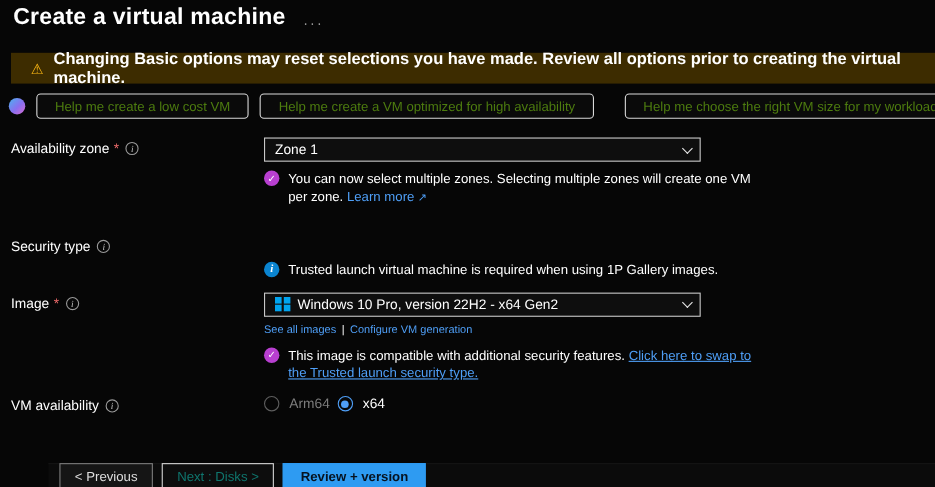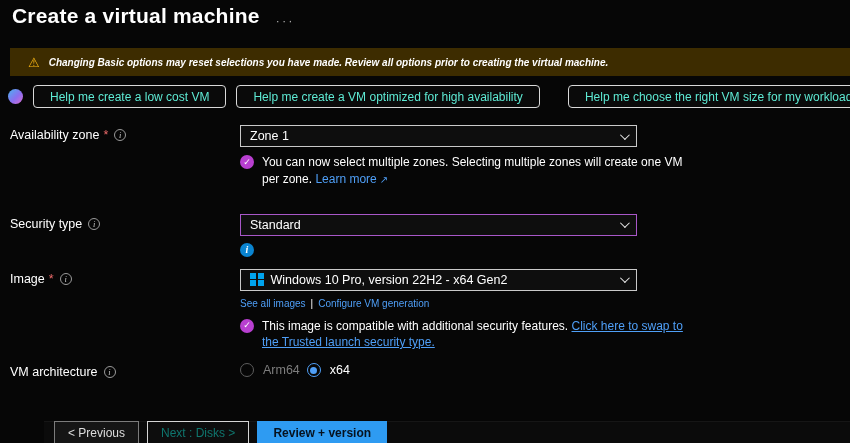--- a/index.html
+++ b/index.html
@@ -7,27 +7,27 @@
   .page { position:relative; width:850px; height:443px; background:#060606; color:#fff;
           font-family:"Liberation Sans", sans-serif; overflow:hidden; }
 
   .header { display:flex; align-items:flex-end; padding:4px 4px 0 12px; }
   .title { font-size:21px; font-weight:700; letter-spacing:.2px; }
   .dots { margin-left:16px; margin-top:7px; color:#a6a6a6; font-size:13px; letter-spacing:2px; cursor:pointer; }
 
   .warning { margin:20px 0 0 10px; background:#3d2c00; height:28px; display:flex; align-items:center;
              gap:9px; padding:0 12px 0 18px; }
   .warn-ico { color:#fdb913; font-size:13px; line-height:1; }
-  .warn-text { font-size:10px; font-weight:700; color:#fff;font-style:italic; }
+  .warn-text { font-size:15px; font-weight:700; color:#fff; }
 
   .copilot-row { display:flex; align-items:center; gap:10px; margin:9px 10px 0 8px; }
   .copilot-icon { width:15px; height:15px; border-radius:50%; flex:none;
                   background:linear-gradient(135deg,#4bb3f0 0%,#8a6ff0 55%,#d96bd0 100%); }
   .chip { height:23px; display:flex; align-items:center; border:1px solid #d9d9d9; border-radius:4px;
-          background:#0a0a0a; color:#5eead4; font-size:12px; padding:0 16px; white-space:nowrap;
+          background:#0a0a0a; color:#4d7c0f; font-size:12px; padding:0 16px; white-space:nowrap;
           cursor:pointer; font-family:inherit; }
   .chip-3 { margin-left:18px; }
 
   .form { margin-top:17px; }
   .row { display:flex; margin-left:10px; }
   .row-security { margin-top:26px; }
   .row-image { margin-top:12px; }
   .row-arch { margin-top:11px; }
   .label-col { width:230px; display:flex; align-items:center; gap:4px; font-size:12.5px;
                padding-top:3px; align-self:flex-start; }
@@ -125,31 +125,26 @@
         <span>You can now select multiple zones. Selecting multiple zones will create one VM per zone.</span>
         <a class="link">Learn more</a><span class="ext-ico">↗</span>
       </div>
     </div>
 
     <div class="row row-security">
       <div class="label-col">
         <span>Security type</span>
         <span class="info-ico">i</span>
       </div>
-      <div class="control-col">
-        <div class="dropdown purple">
-          <div class="dd-left">
-            <span>Standard</span>
-          </div>
-          <span class="chev"></span>
-        </div>
-      </div>
     </div>
     <div class="note note-sec">
       <span class="note-ico blue">i</span>
+      <div>
+        <span>Trusted launch virtual machine is required when using 1P Gallery images.</span>
+      </div>
     </div>
 
     <div class="row row-image">
       <div class="label-col">
         <span>Image</span>
         <span class="required">*</span>
         <span class="info-ico">i</span>
       </div>
       <div class="control-col">
         <div class="dropdown">
@@ -172,21 +167,21 @@
     <div class="note note-img">
       <span class="note-ico purple">✓</span>
       <div>
         <span>This image is compatible with additional security features.</span>
         <a class="link underline">Click here to swap to the Trusted launch security type.</a>
       </div>
     </div>
 
     <div class="row row-arch">
       <div class="label-col">
-        <span>VM architecture</span>
+        <span>VM availability</span>
         <span class="info-ico">i</span>
       </div>
       <div class="control-col">
         <div class="radio-group">
           <div class="radio-item disabled">
             <span class="radio-circle"></span>
             <span class="radio-label">Arm64</span>
           </div>
           <div class="radio-item selected">
             <span class="radio-circle">

